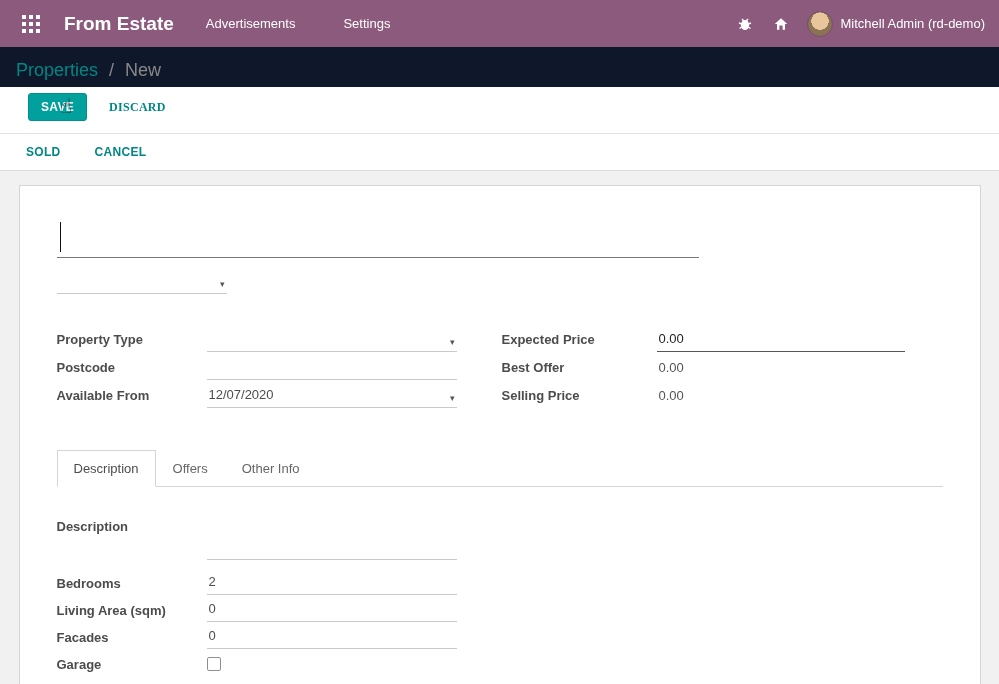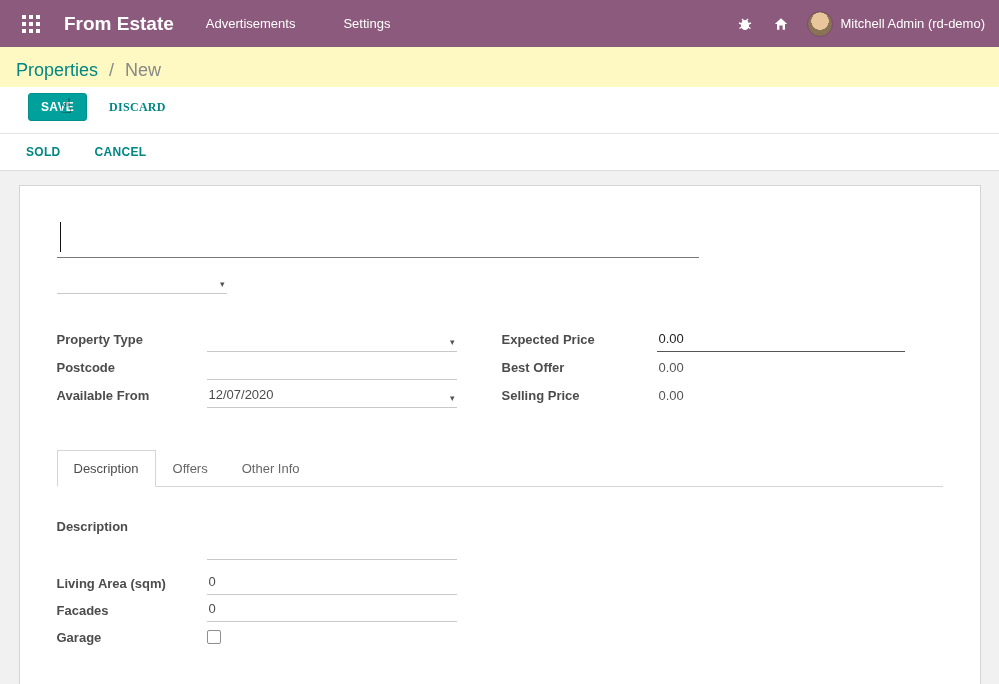--- a/index.html
+++ b/index.html
@@ -27,21 +27,21 @@
   .nav-right { margin-left: auto; display: flex; align-items: center; gap: 16px; font-size: 13px; }
   .nav-icon { width: 20px; height: 20px; display:flex; align-items:center; justify-content:center; cursor:pointer; }
   .avatar {
     width: 26px; height: 26px; border-radius: 50%;
     background: radial-gradient(circle at 50% 38%, #e8c59a 0 45%, #8a7355 46% 100%);
     border: 1px solid #7a4d6c;
   }
   .user-block { display:flex; align-items:center; gap:8px; cursor:pointer; }
 
   
-  .breadcrumb-bar { padding: 13px 16px 6px; font-size: 18px; background:#fef9c3; }
+  .breadcrumb-bar { padding: 13px 16px 6px; font-size: 18px; background:#0f172a; }
   .breadcrumb-link { color: #008784; cursor: pointer; }
   .breadcrumb-sep { color: #888; margin: 0 6px; }
   .breadcrumb-current { color: #888; }
 
   
   .button-bar { padding: 6px 28px 12px; display: flex; align-items: center; background:#fff; border-bottom: 1px solid #e3e3e3; }
   .btn-save {
     background: #00A09D; color: #fff; border: 1px solid #00918e;
     font-size: 12px; font-weight: 600; letter-spacing: .3px;
     padding: 6px 12px; border-radius: 3px; cursor: pointer;
@@ -239,20 +239,24 @@
       <button class="tab">Offers</button>
       <button class="tab">Other Info</button>
     </div>
 
     <div class="tab-content">
       <div class="desc-label">Description</div>
       <div class="desc-input"></div>
 
       <div class="rows">
         <div class="row">
+          <span class="f-label">Bedrooms</span>
+          <div class="f-input">2</div>
+        </div>
+        <div class="row">
           <span class="f-label">Living Area (sqm)</span>
           <div class="f-input">0</div>
         </div>
         <div class="row">
           <span class="f-label">Facades</span>
           <div class="f-input">0</div>
         </div>
         <div class="row">
           <span class="f-label">Garage</span>
           <div class="checkbox"></div>

